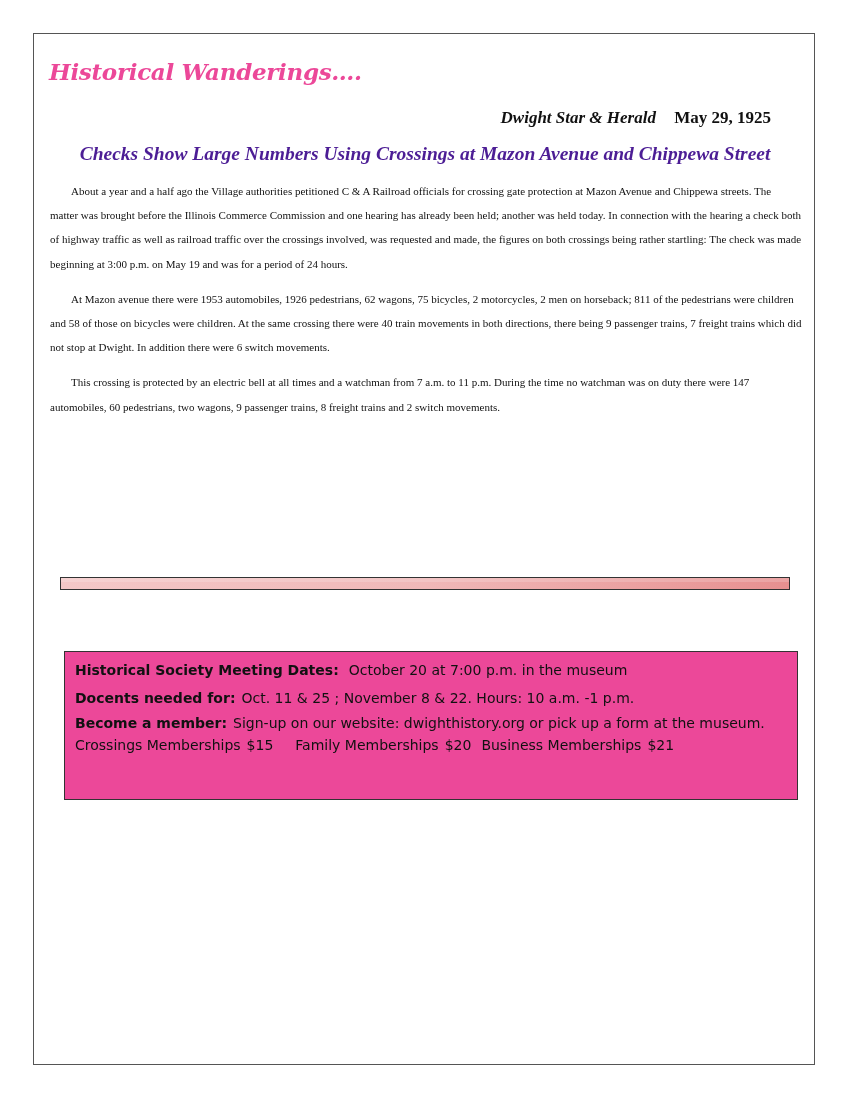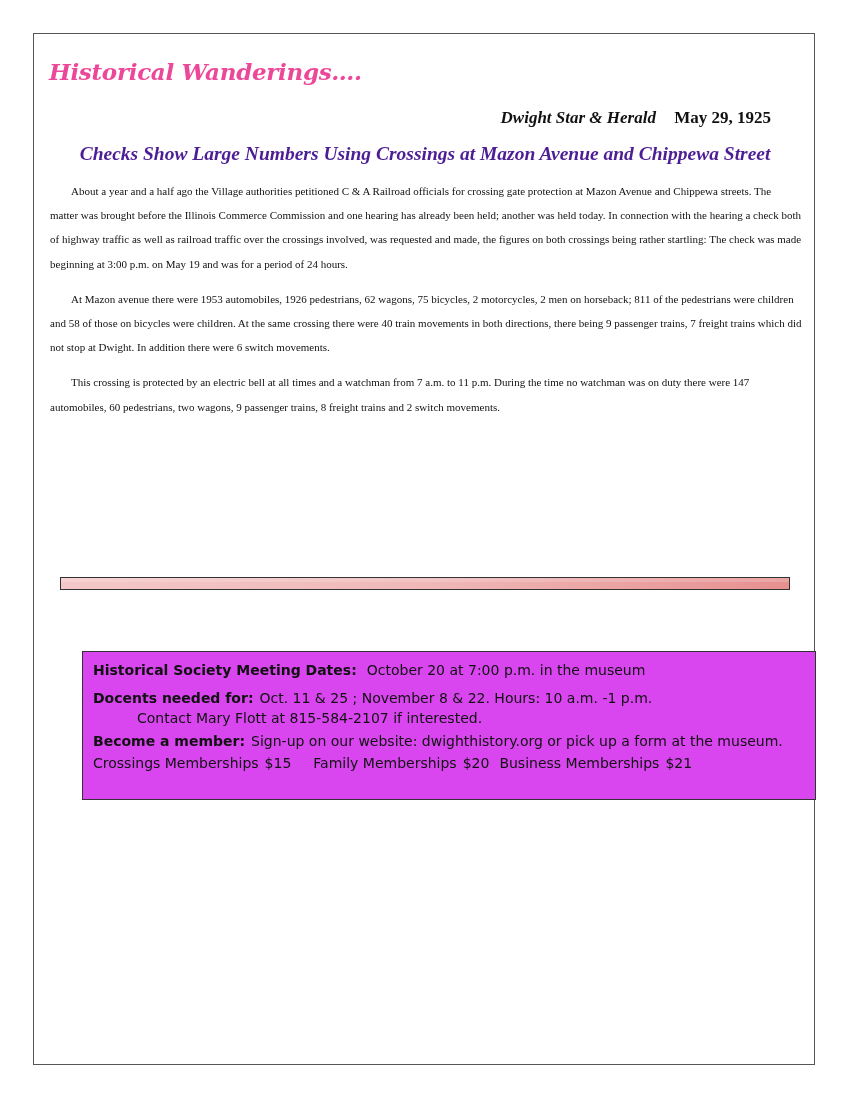--- a/index.html
+++ b/index.html
@@ -97,26 +97,25 @@
       background: rgba(255,255,255,0.18);
     }
     .notice-box {
       position: absolute;
       left: 64px;
       top: 651px;
       width: 734px;
       height: 149px;
       box-sizing: border-box;
       border: 1px solid #333333;
-      background: #d946ef;
+      background: #ec4899;
       font-family: "DejaVu Sans", "Liberation Sans", sans-serif;
       font-size: 14px;
       color: #111111;
       padding: 7px 10px 0 10px;
-      margin-left: 18px;
     }
     .notice-line {
       white-space: nowrap;
       line-height: 22px;
     }
     .notice-line b {
       font-weight: bold;
     }
     .notice-line.gap {
       margin-top: 6px;
@@ -151,20 +150,19 @@
 
 <div class="divider-bar"></div>
 
 <div class="notice-box">
   <div class="notice-line">
     <b>Historical Society Meeting Dates:</b><span class="sp-md"></span><span>October 20 at 7:00 p.m. in the museum</span>
   </div>
   <div class="notice-line gap">
     <b>Docents needed for:</b><span class="sp"></span><span>Oct. 11 &amp; 25 ; November 8 &amp; 22.   Hours: 10 a.m. -1 p.m.</span>
   </div>
-  <div class="notice-line indented">Contact Mary Flott at 815-584-2107 if interested.</div>
   <div class="notice-line" style="margin-top:3px;">
     <b>Become a member:</b><span class="sp"></span><span>Sign-up on our website:  dwighthistory.org or pick up a form at the museum.</span>
   </div>
   <div class="notice-line">
     <span>Crossings Memberships</span><span class="sp"></span><span>$15</span><span class="sp-lg"></span><span>Family Memberships</span><span class="sp"></span><span>$20</span><span class="sp-md"></span><span>Business Memberships</span><span class="sp"></span><span>$21</span>
   </div>
 </div>
 
 </body></html>

